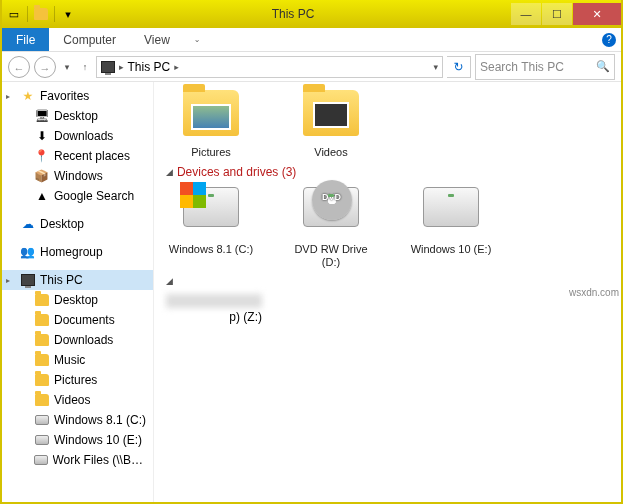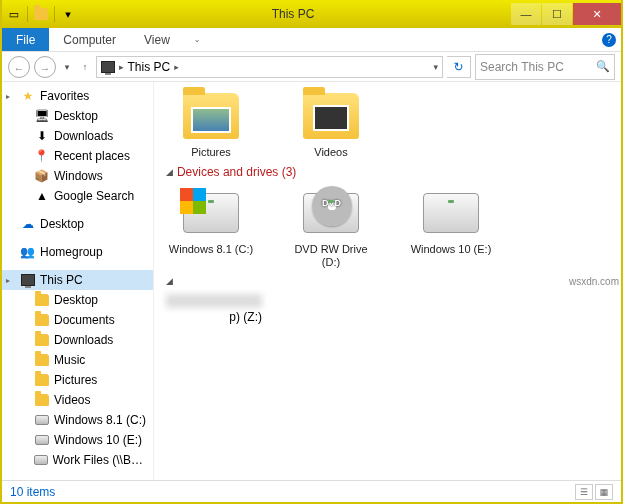--- a/index.html
+++ b/index.html
@@ -33,21 +33,21 @@
 .tree-row { display: flex; align-items: center; height: 20px; padding: 0 4px; gap: 4px; cursor: pointer; }
 .tree-row.sel { background: #cce4f7; }
 .tree-caret { width: 10px; font-size: 8px; color: #666; }
 .tree-caret.none { visibility: hidden; }
 .tree-icon { width: 16px; height: 16px; display: flex; align-items: center; justify-content: center; font-size: 12px; }
 .tree-label { white-space: nowrap; overflow: hidden; text-overflow: ellipsis; }
 .indent1 { padding-left: 18px; }
 .content { flex: 1; padding: 8px 12px; overflow-y: auto; position: relative; }
 .item-row { display: flex; gap: 30px; margin-bottom: 6px; }
 .item { width: 90px; text-align: center; cursor: pointer; }
-.item .big-icon { width: 60px; height: 52px; margin: 0 auto 4px; display: flex; align-items: center; justify-content: center; }
+.item .big-icon { width: 60px; height: 52px; margin: 0 auto 4px; display: flex; justify-content: center; }
 .item .label { font-size: 11px; color: #222; line-height: 1.2; }
 .group-header { display: flex; align-items: center; gap: 4px; margin: 6px 0 8px; cursor: pointer; }
 .group-header .tri { font-size: 9px; color: #555; }
 .group-header .gh-text { color: #b91c1c; font-size: 12px; }
 .statusbar { height: 22px; border-top: 1px solid #ddd; display: flex; align-items: center; padding: 0 8px; color: #0066cc; font-size: 11px; }
 .statusbar .spacer { flex: 1; }
 .view-toggle { width: 18px; height: 16px; border: 1px solid #ccc; margin-left: 2px; display: flex; align-items: center; justify-content: center; font-size: 9px; color: #666; cursor: pointer; }
 
 .folder { width: 56px; height: 46px; background: linear-gradient(#ffe17a,#f5c23c); border-radius: 2px 6px 3px 3px; position: relative; }
 .folder::before { content:""; position:absolute; top:-6px; left:0; width:22px; height:8px; background:#f5c23c; border-radius: 2px 2px 0 0; }
@@ -310,20 +310,14 @@
 
       <div style="width:96px; margin-top:4px">
         <div class="blur-row"></div>
         <div class="label" style="text-align:right; margin-top:2px">p) (Z:)</div>
       </div>
 
       <div class="watermark">wsxdn.com</div>
     </div>
   </div>
 
-  <div class="statusbar">
-    <span>10 items</span>
-    <span class="spacer"></span>
-    <div class="view-toggle">☰</div>
-    <div class="view-toggle">▦</div>
-  </div>
 
 </div>
 
 </body></html>

